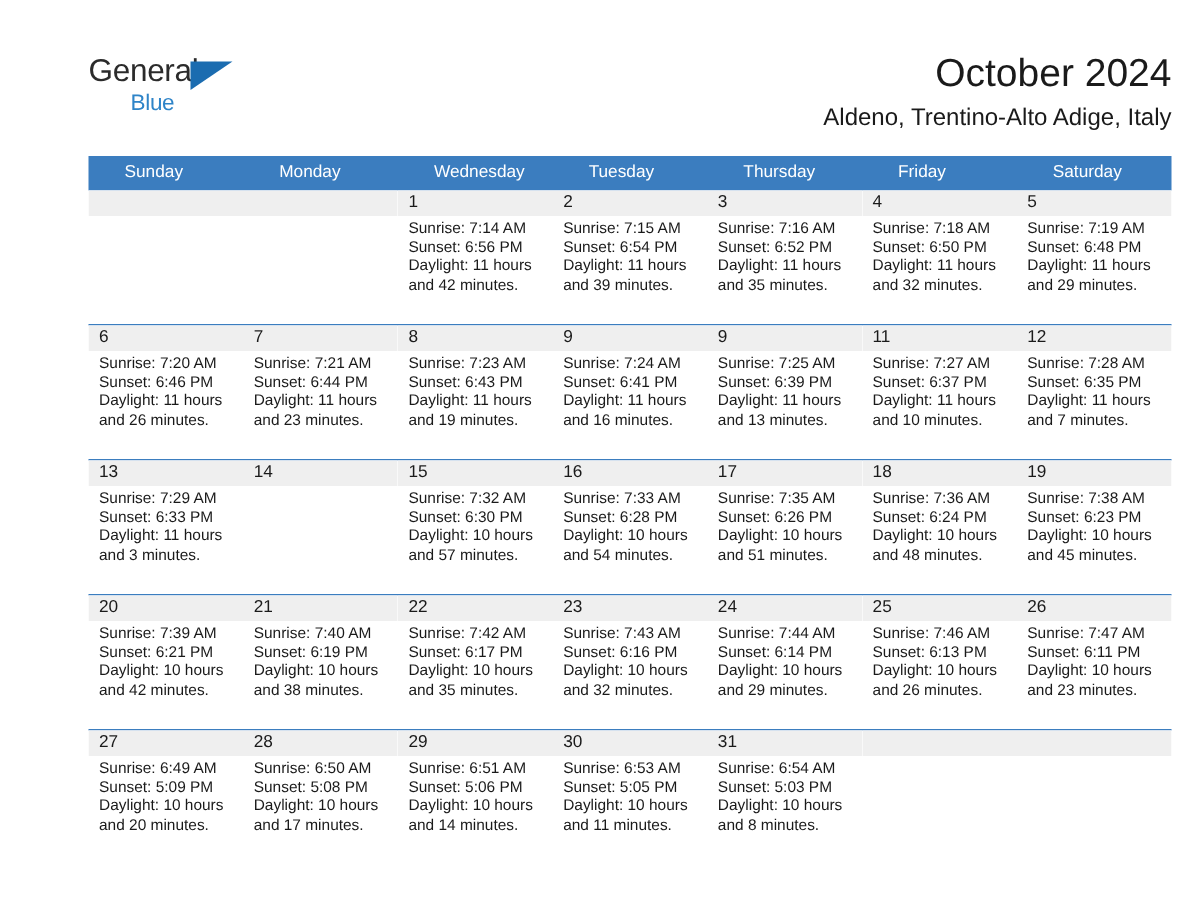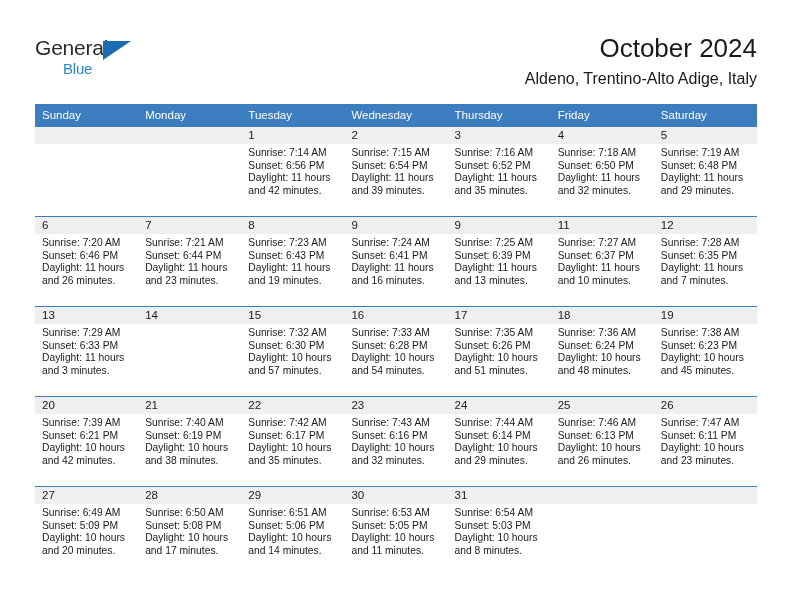--- a/index.html
+++ b/index.html
@@ -13,20 +13,21 @@
     font-family: "Liberation Sans", sans-serif;
     color: #1a1a1a;
     overflow: hidden;
   }
 
   .page {
     position: relative;
     width: 648px;
     height: 612px;
     box-sizing: border-box;
+    margin-left: 24px;
   }
 
   
   .header {
     position: absolute;
     left: 0;
     top: 0;
     width: 792px;
     height: 98px;
   }
@@ -98,21 +99,21 @@
   .weekday-header {
     display: flex;
     background: #3b7dbf;
     height: 22px;
   }
   .weekday-cell {
     flex: 1 1 0;
     color: #ffffff;
     font-size: 11.5px;
     line-height: 22px;
-    padding-left: 7px;
+    padding-left: 24px;
     box-sizing: border-box;
     white-space: nowrap;
     overflow: hidden;
   }
 
   .week-row {
     display: flex;
     border-top: 1.5px solid #3b7dbf;
     height: 90px;
     box-sizing: border-box;
@@ -170,22 +171,22 @@
       <div class="cal-subtitle">Aldeno, Trentino-Alto Adige, Italy</div>
     </div>
 
   </div>
 
   <div class="calendar">
 
     <div class="weekday-header">
       <div class="weekday-cell">Sunday</div>
       <div class="weekday-cell">Monday</div>
+      <div class="weekday-cell">Wednesday</div>
       <div class="weekday-cell">Tuesday</div>
-      <div class="weekday-cell">Wednesday</div>
       <div class="weekday-cell">Thursday</div>
       <div class="weekday-cell">Friday</div>
       <div class="weekday-cell">Saturday</div>
     </div>
 
     <div class="week-row">
       <div class="day-cell empty">
         <div class="day-number"></div>
 
       </div>

